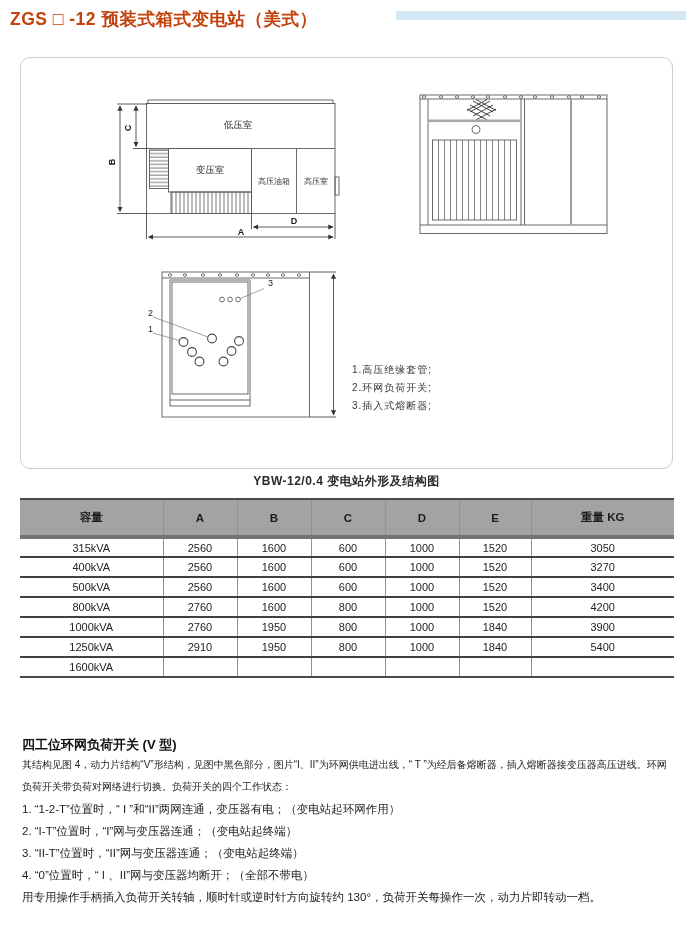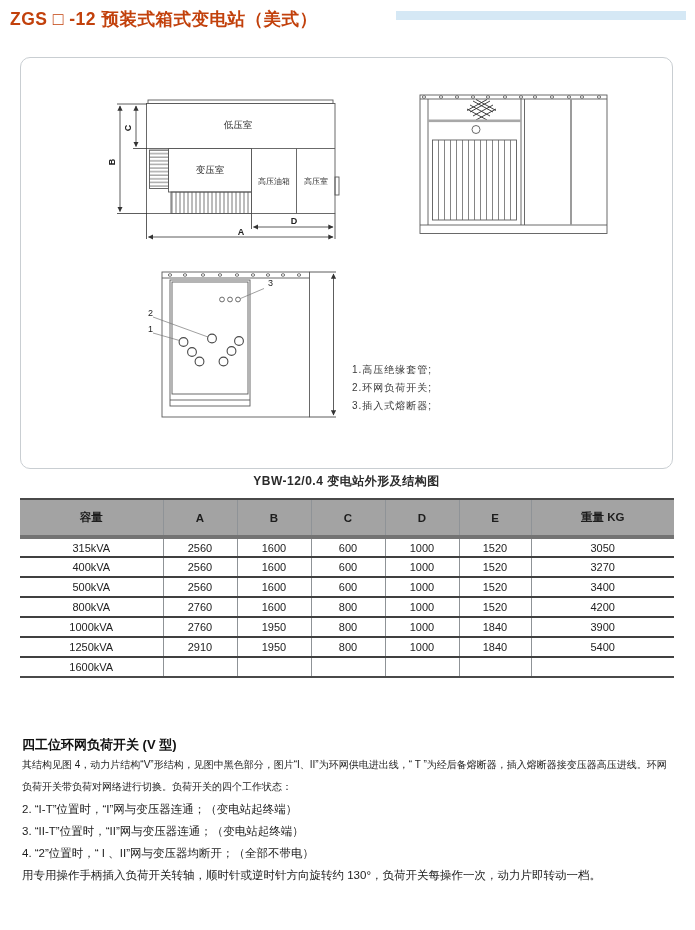--- a/index.html
+++ b/index.html
@@ -316,20 +316,21 @@
           <td></td>
           <td></td>
         </tr>
       </tbody>
   </table>
 
   <div class="notes">
     <div class="notes-heading">四工位环网负荷开关 (V 型)</div>
     <div class="notes-para">其结构见图 4，动力片结构“V”形结构，见图中黑色部分，图片“I、II”为环网供电进出线，“ T ”为经后备熔断器，插入熔断器接变压器高压进线。环网负荷开关带负荷对网络进行切换。负荷开关的四个工作状态：</div>
     <div class="notes-items">
+      <div class="notes-item">1. “1-2-T”位置时，“ I ”和“II”两网连通，变压器有电；（变电站起环网作用）</div>
       <div class="notes-item">2. “I-T”位置时，“I”网与变压器连通；（变电站起终端）</div>
       <div class="notes-item">3. “II-T”位置时，“II”网与变压器连通；（变电站起终端）</div>
-      <div class="notes-item">4. “2”位置时，“ I 、II”网与变压器均断开；（全部不带电）</div>
+      <div class="notes-item">4. “0”位置时，“ I 、II”网与变压器均断开；（全部不带电）</div>
     </div>
     <div class="notes-footer">用专用操作手柄插入负荷开关转轴，顺时针或逆时针方向旋转约 130°，负荷开关每操作一次，动力片即转动一档。</div>
   </div>
 
 </div>
 
 </body></html>

